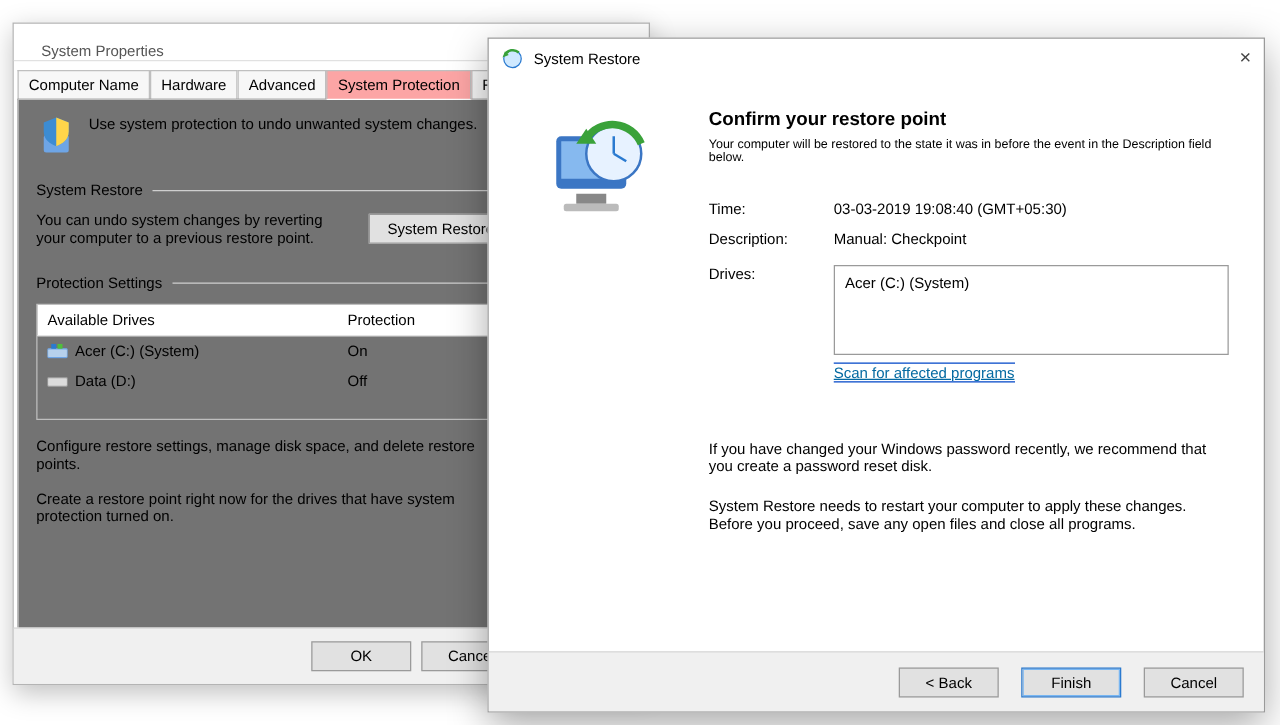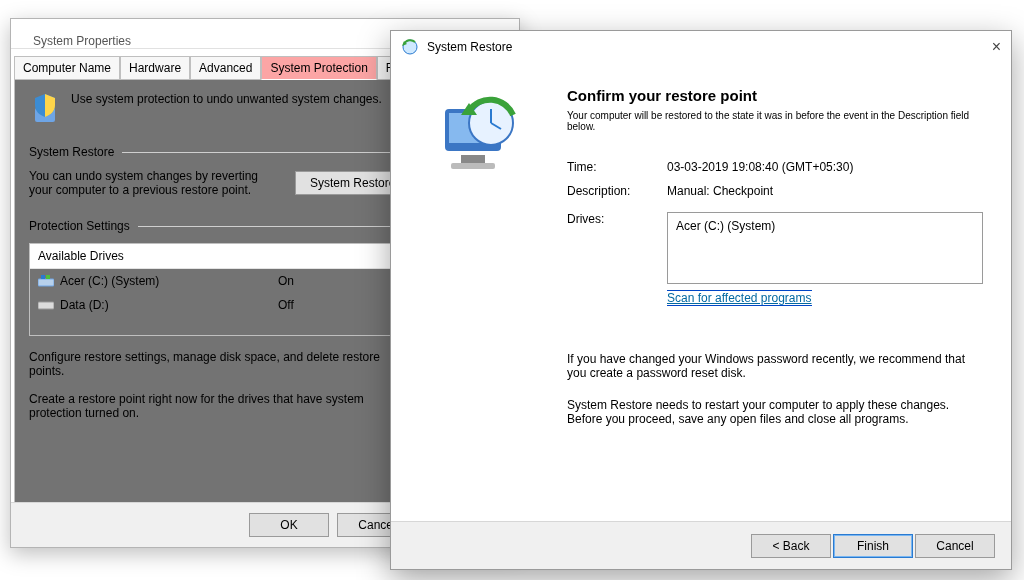--- a/index.html
+++ b/index.html
@@ -60,21 +60,21 @@
   .kv { display: flex; margin-bottom: 10px; }
   .kv .k { width: 100px; }
   .kv .v { flex: 1; }
 
   .drives-box { border: 1px solid #9a9a9a; padding: 6px 8px; height: 72px; background: #fff; font-size: 12px; }
 
   a.scan { color: #0369a1; text-decoration: underline; display: inline-block; margin-top: 6px; border-top: 1px solid #0046c7; border-bottom: 1px solid #0046c7; }
 
   .wiz-notes p { margin-top: 18px; font-size: 12px; }
 
-  .wiz-buttons { height: 48px; border-top: 1px solid #d7d7d7; background: #f0f0f0; display: flex; justify-content: flex-end; align-items: center; padding-right: 16px; gap: 2px; }
+  .wiz-buttons { height: 48px; border-top: 1px solid #d7d7d7; background: #f0f0f0; display: flex; justify-content: flex-end; align-items: center; padding-right: 16px; gap: 18px; }
   .btn-primary { border: 1px solid #2a7ad0; box-shadow: inset 0 0 0 1px #78b6f2; }
 
 </style>
 </head>
 <body>
 
 <div class="sysprops">
   <div class="titlebar">
     <span>System Properties</span>
     <span class="spacer"></span>
@@ -112,20 +112,21 @@
     </div>
 
     <div class="grouplabel" style="margin-top:22px">
       <span>Protection Settings</span>
         <span class="line"></span>
     </div>
 
     <div class="drive-table">
       <div class="head">
         <div class="c1">Available Drives</div>
+        <div class="c2">Protection</div>
       </div>
       <div class="r">
         <div class="c1">
           <span class="disk-icon">
             <svg viewBox="0 0 16 12">
                 <rect x="0" y="4" width="16" height="7" rx="1" fill="#b7d1ec" stroke="#6ea5e6"></rect>
                 <rect x="3" y="0" width="4" height="4" fill="#2a7ad0"></rect>
                 <rect x="8" y="0" width="4" height="4" fill="#4fbf3b"></rect>
               </svg>
           </span>

